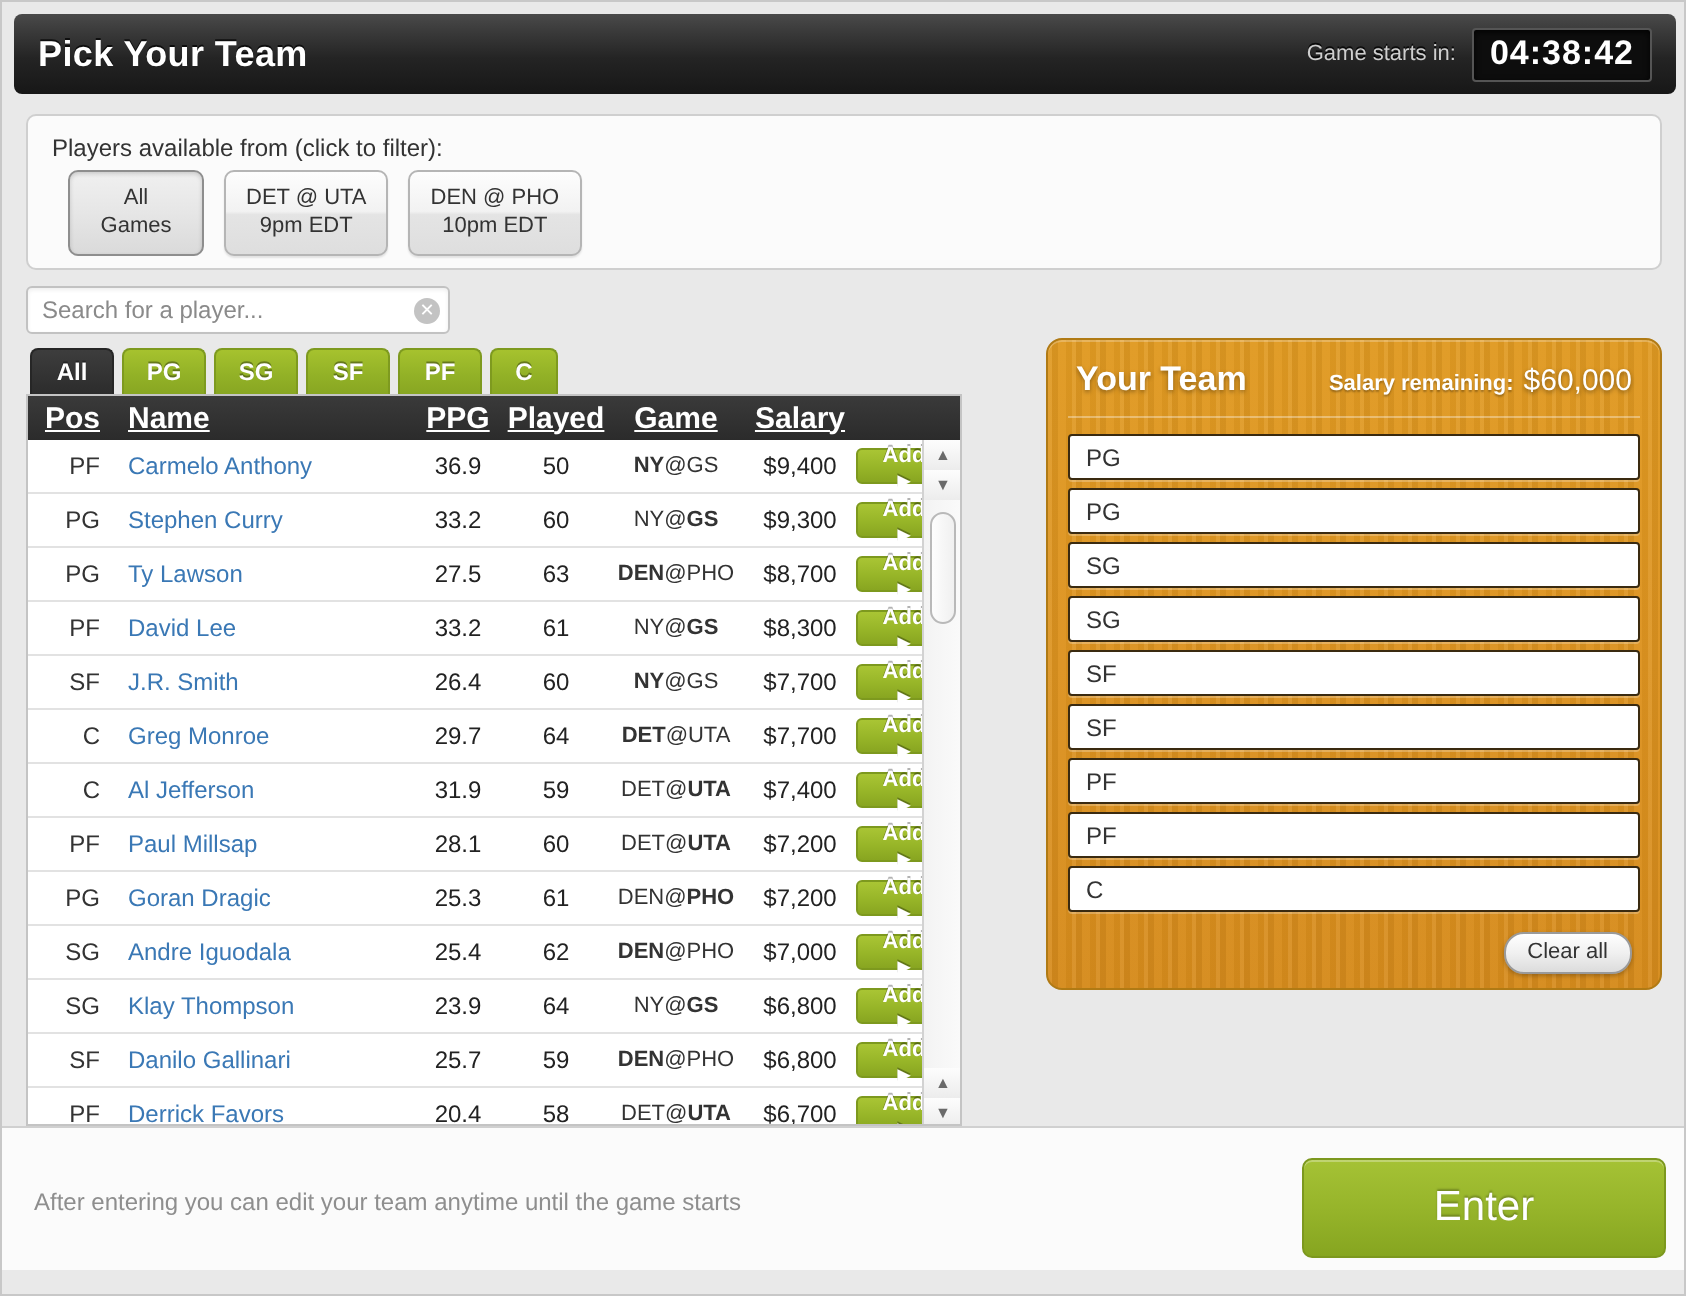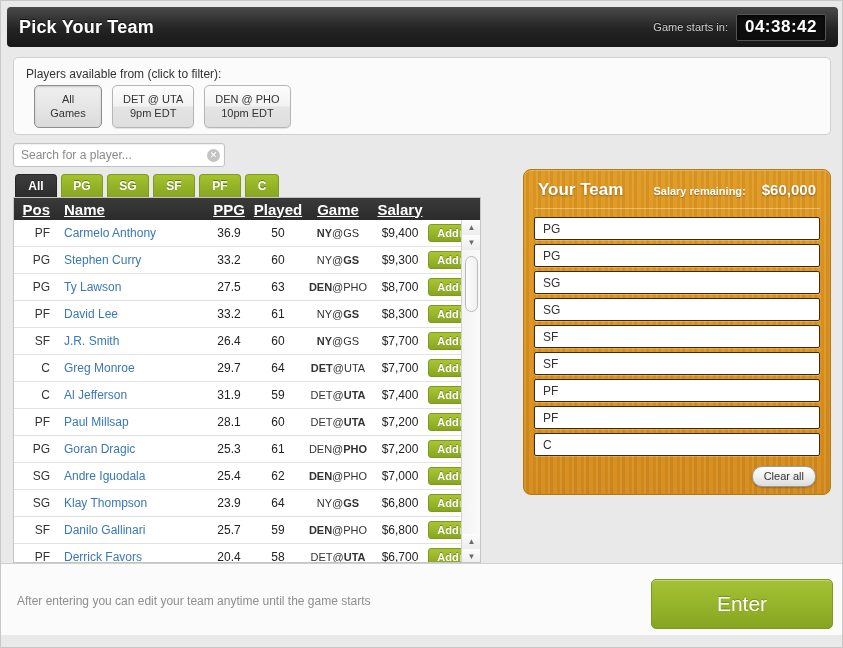--- a/index.html
+++ b/index.html
@@ -179,20 +179,21 @@
   .add-btn {
     width: 48px; height: 18px;
     background: linear-gradient(to bottom, #a9c534 0%, #97b528 55%, #88a521 100%);
     border: 1px solid #7d991e;
     border-radius: 3px;
     color: #fff; font-size: 11px; font-weight: bold;
     display: flex; align-items: center; justify-content: center;
     gap: 2px;
     text-shadow: 0 -1px 0 rgba(0,0,0,.3);
     cursor: pointer;
+    flex-direction: column;
   }
   .add-btn .tri { font-size: 8px; }
 
   
   .sbar {
     position: absolute; right: 0; top: 22px;
     width: 19px; height: 344px;
     background: linear-gradient(to right, #f3f3f3, #fafafa);
     border-left: 1px solid #d2d2d2;
   }
@@ -232,27 +233,27 @@
   .team-head {
     display: flex; align-items: baseline;
     padding: 0 4px 8px;
     border-bottom: 1px solid rgba(255,255,255,.35);
     margin-bottom: 8px;
   }
   .team-title {
     color: #fff; font-size: 17px; font-weight: bold;
     text-shadow: 0 1px 2px rgba(0,0,0,.35);
   }
-  .salary-wrap { margin-left: auto; display: flex; align-items: baseline; gap: 16px; }
+  .salary-wrap { margin-left: auto; display: flex; align-items: baseline; gap: 5px; }
   .salary-label {
     color: #fff; font-size: 11px; font-weight: bold;
     text-shadow: 0 1px 1px rgba(0,0,0,.3);
   }
   .salary-val {
-    color: #fff; font-size: 15px; font-weight: bold;
+    color: #fff; font-size: 15px; font-weight: normal;
     text-shadow: 0 1px 2px rgba(0,0,0,.4);
   }
   .slot {
     height: 23px;
     background: #fff;
     border: 1px solid #3a2a10;
     border-radius: 2px;
     margin-bottom: 4px;
     display: flex; align-items: center;
     padding-left: 8px;

